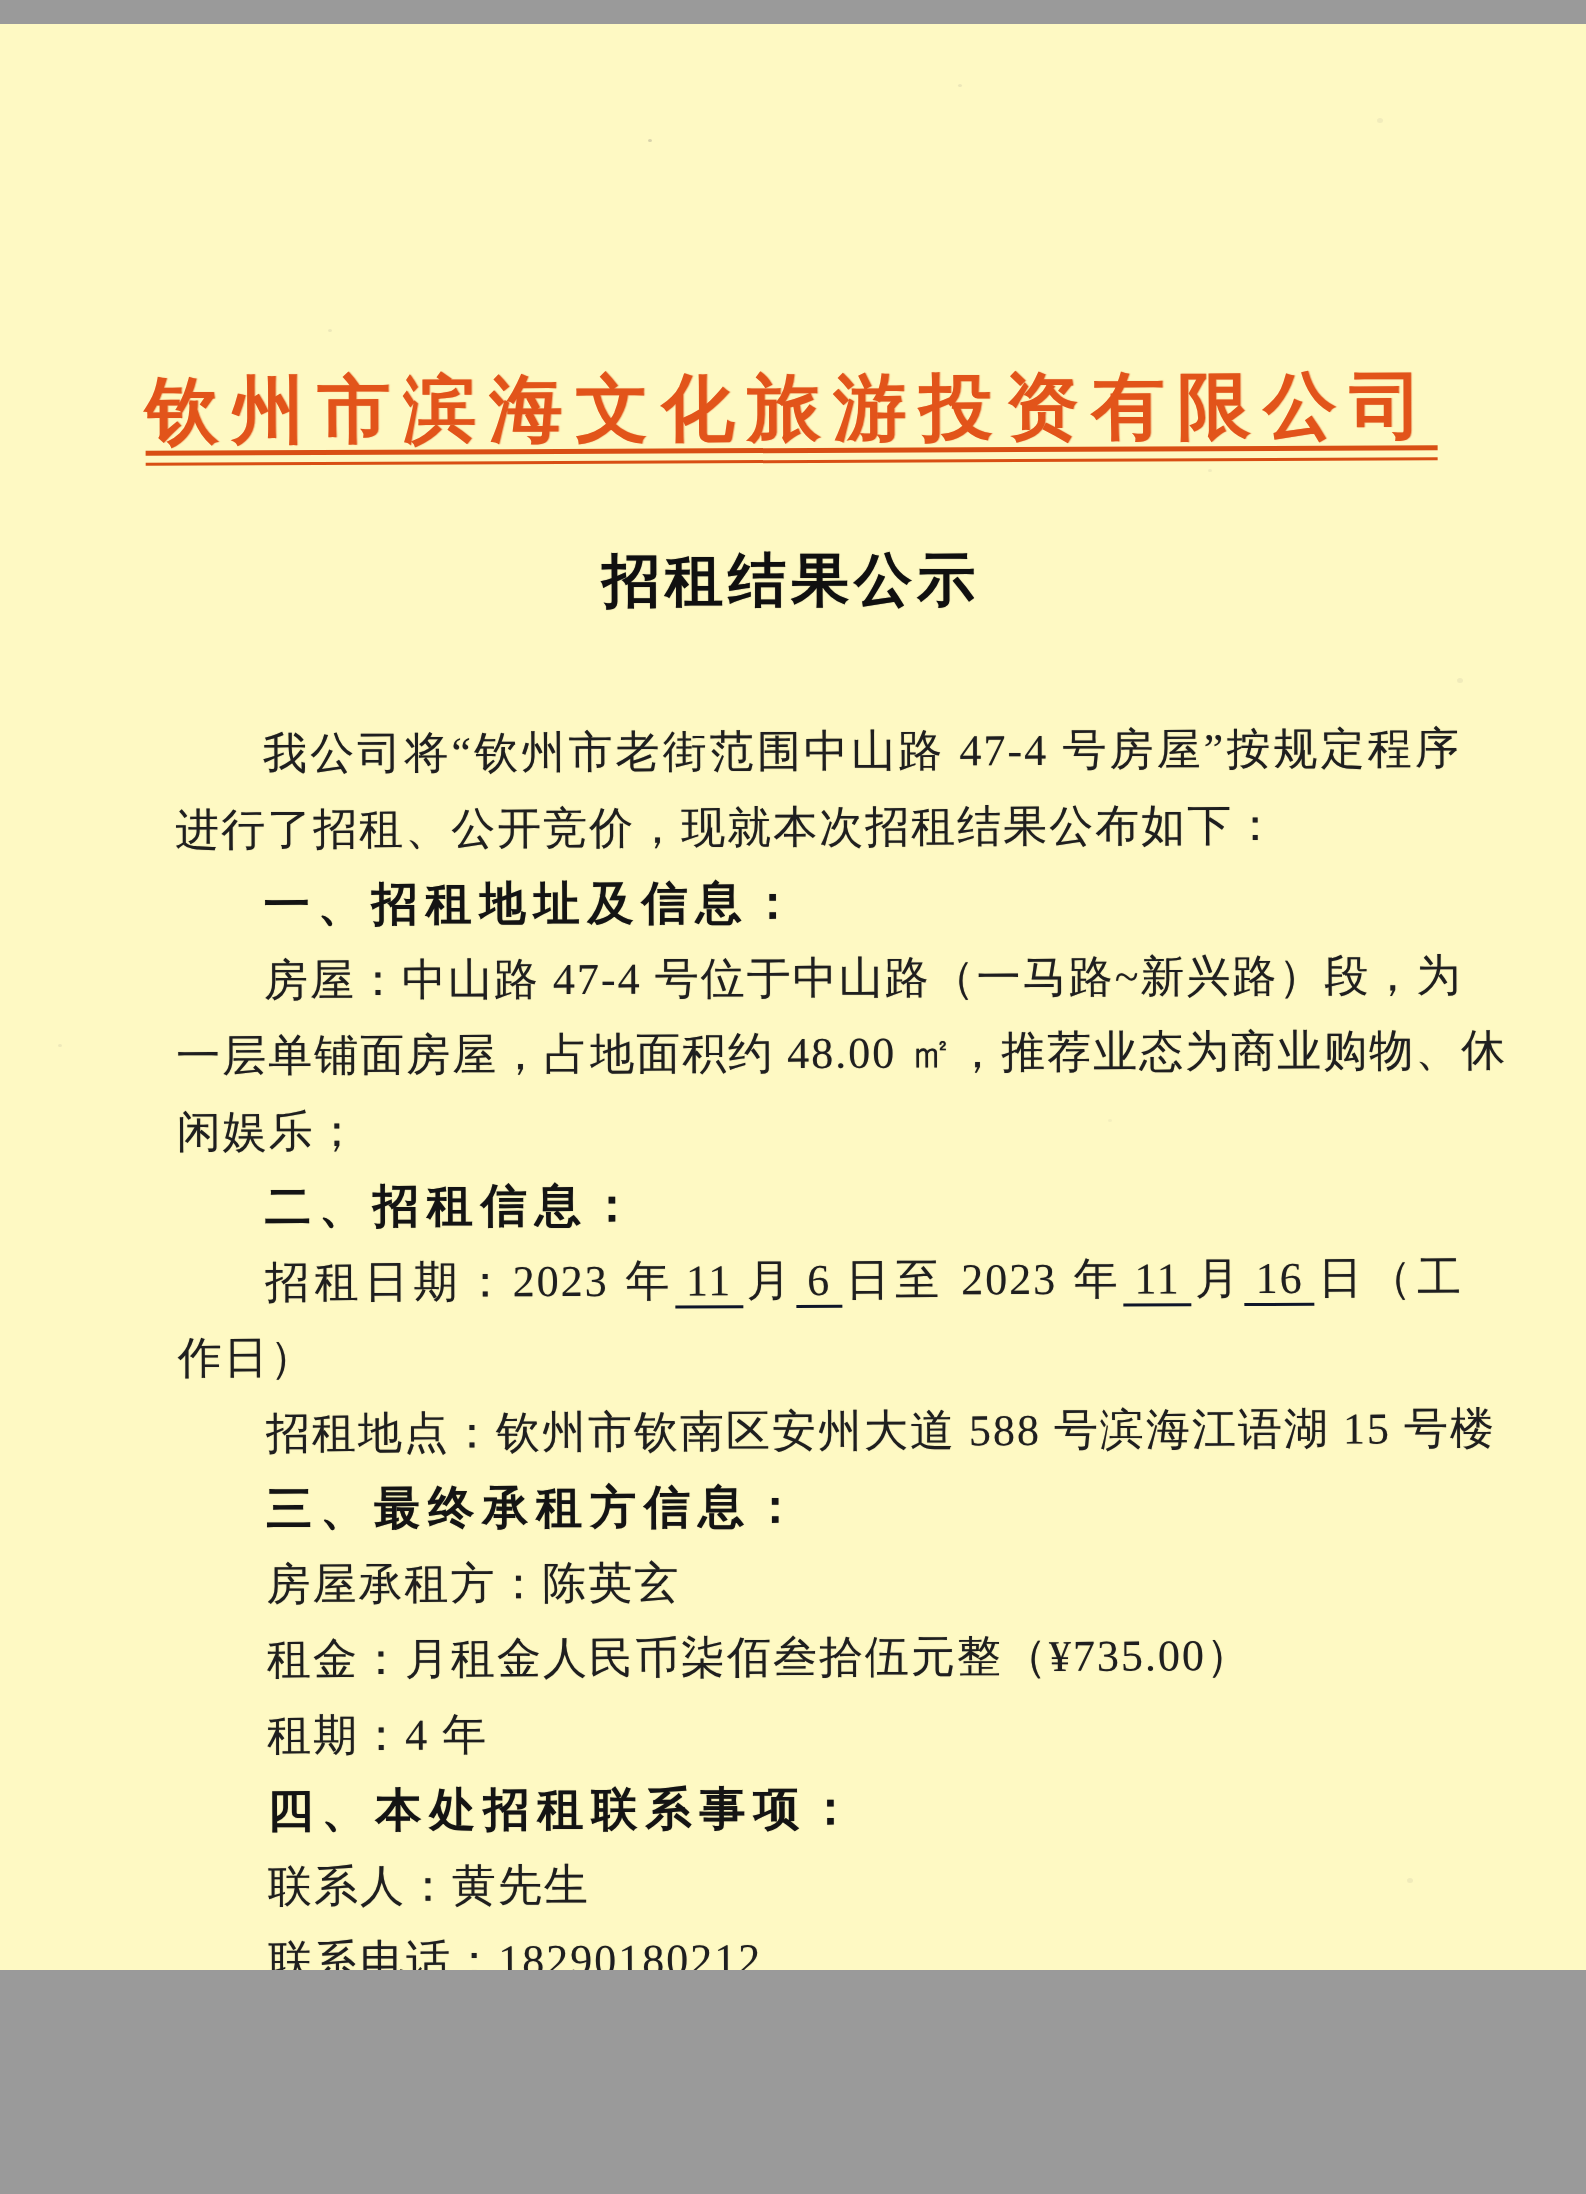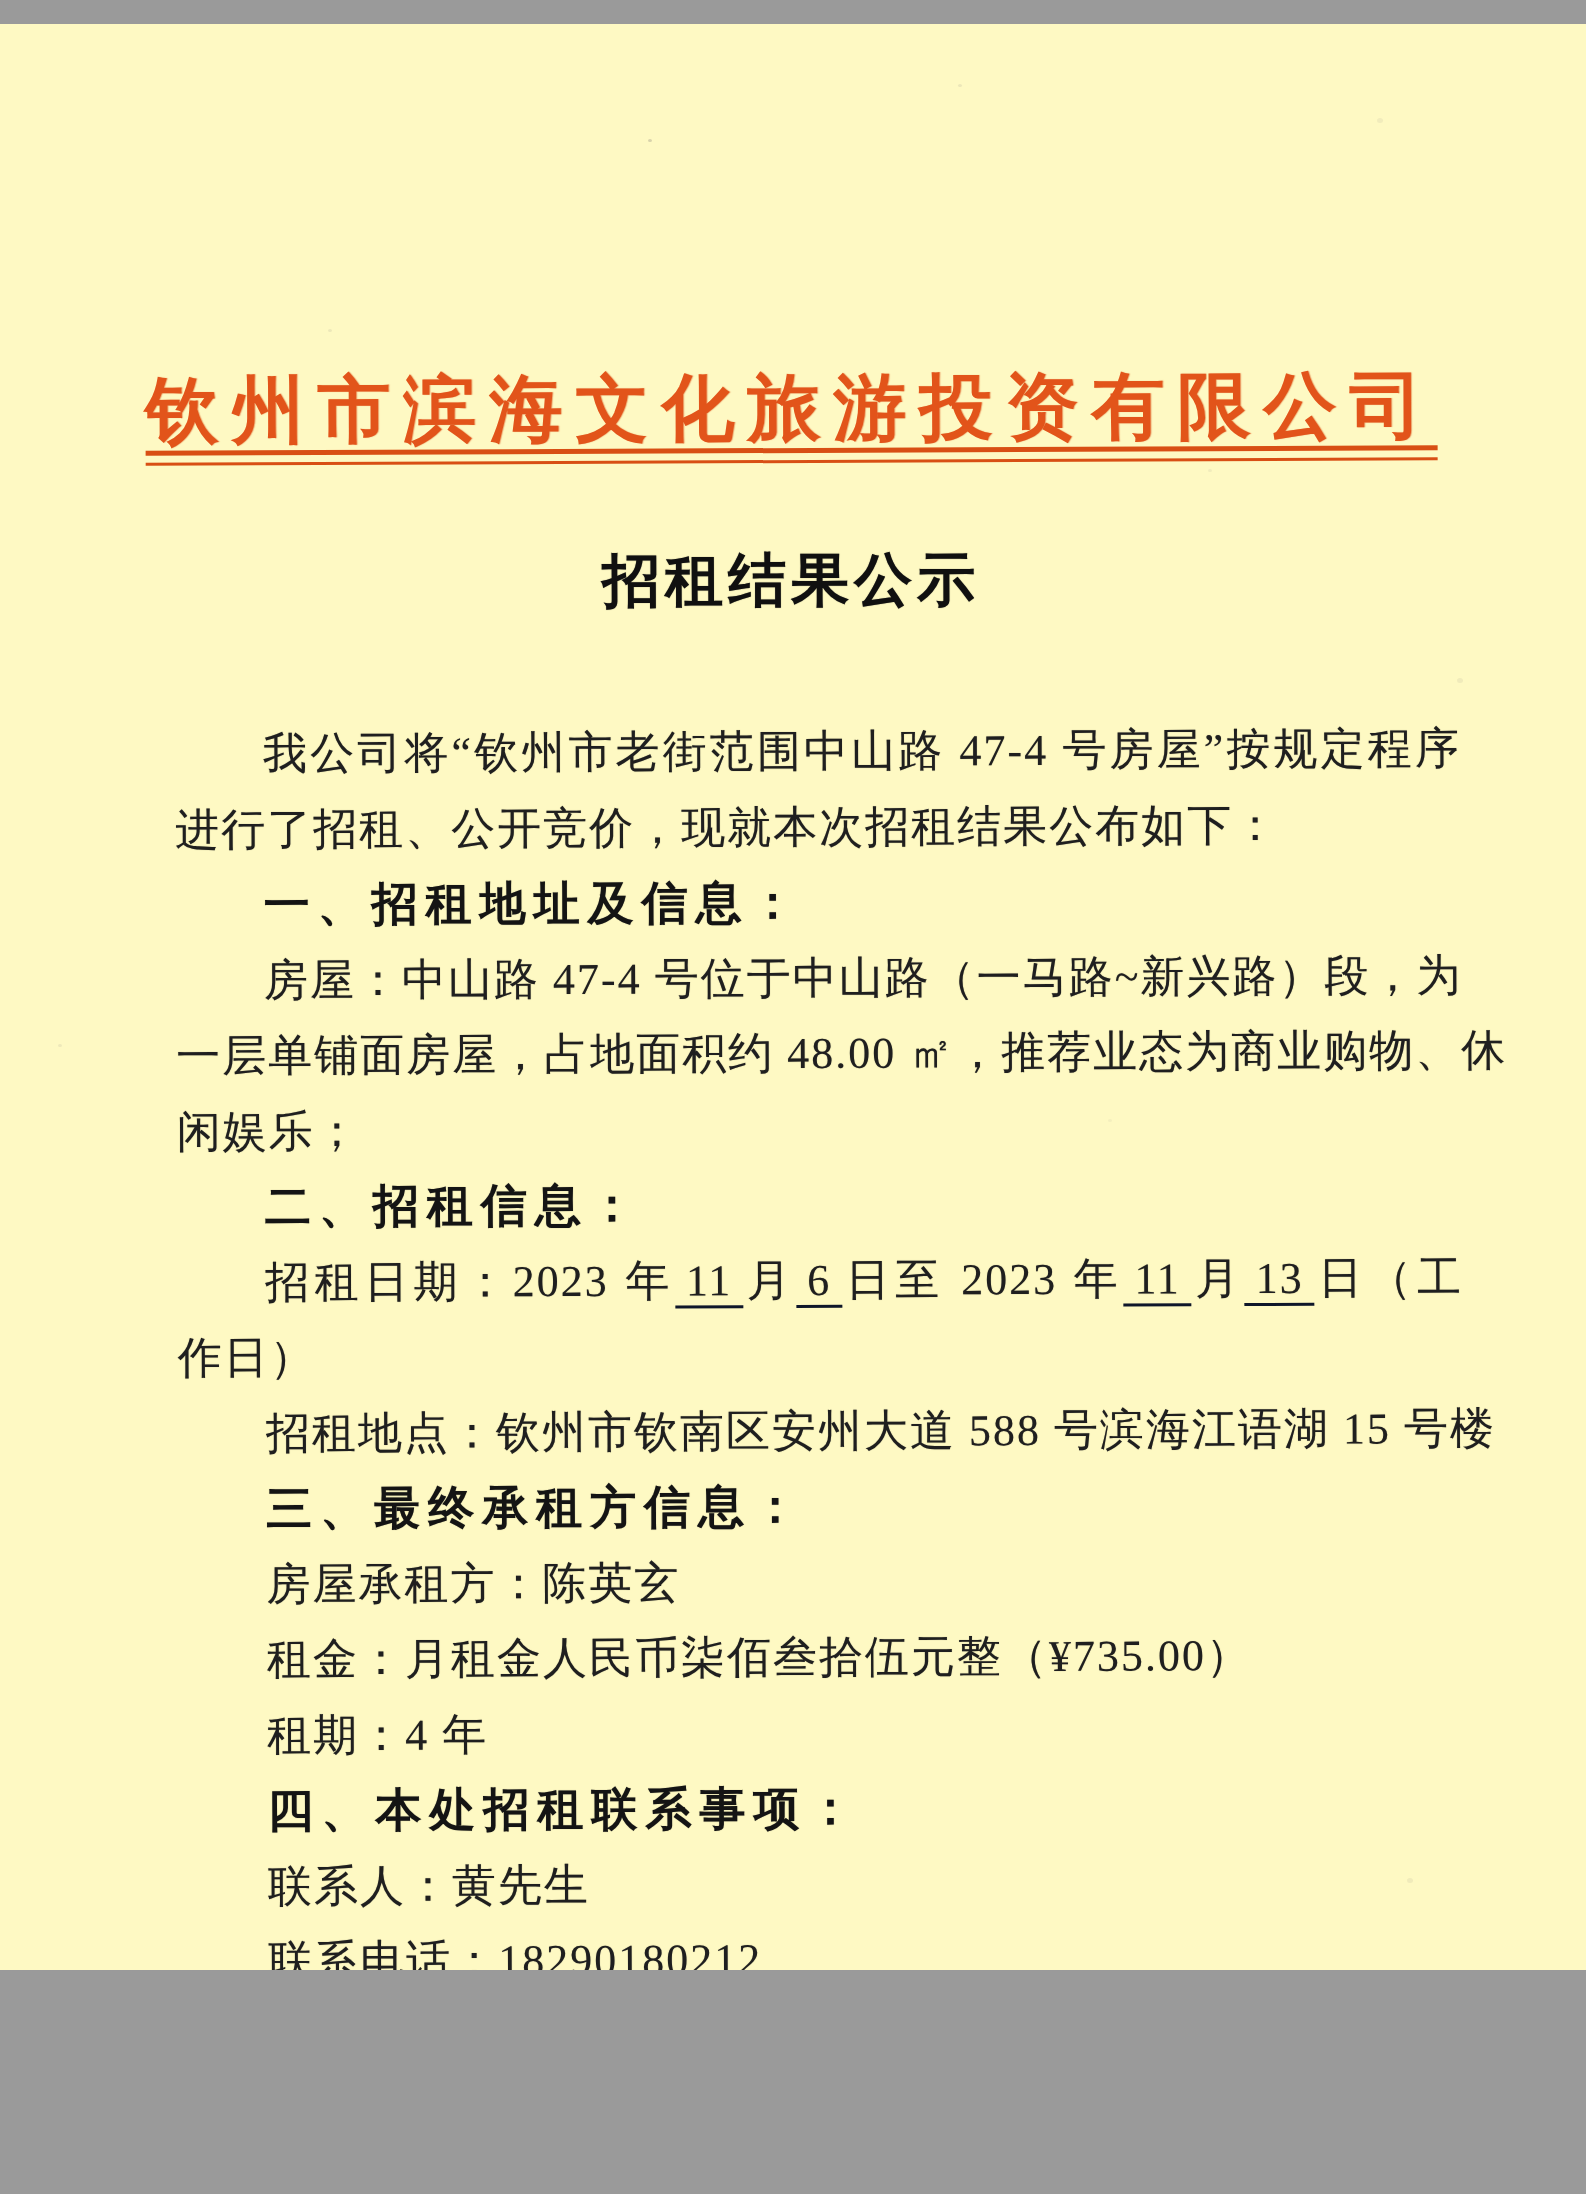--- a/index.html
+++ b/index.html
@@ -97,21 +97,21 @@
     <div class="doc-title">招租结果公示</div>
 
     <div class="body-lines" id="body-lines">
         <div class="line body indent fill">我公司将“钦州市老街范围中山路 47-4 号房屋”按规定程序</div>
         <div class="line body">进行了招租、公开竞价，现就本次招租结果公布如下：</div>
         <div class="line heading indent">一、招租地址及信息：</div>
         <div class="line body indent fill">房屋：中山路 47-4 号位于中山路（一马路~新兴路）段，为</div>
         <div class="line body fill">一层单铺面房屋，占地面积约 48.00 ㎡，推荐业态为商业购物、休</div>
         <div class="line body">闲娱乐；</div>
         <div class="line heading indent">二、招租信息：</div>
-        <div class="line body indent fill"><span>招租日期：2023 年</span><span class="u">11</span><span>月</span><span class="u">6</span><span>日至 2023 年</span><span class="u">11</span><span>月</span><span class="u">13</span><span>日（工</span></div>
+        <div class="line body indent fill"><span>招租日期：2023 年</span><span class="u">11</span><span>月</span><span class="u">6</span><span>日至 2023 年</span><span class="u">11</span><span>月</span><span class="u">16</span><span>日（工</span></div>
         <div class="line body">作日）</div>
         <div class="line body indent fill">招租地点：钦州市钦南区安州大道 588 号滨海江语湖 15 号楼</div>
         <div class="line heading indent">三、最终承租方信息：</div>
         <div class="line body indent">房屋承租方：陈英玄</div>
         <div class="line body indent">租金：月租金人民币柒佰叁拾伍元整（¥735.00）</div>
         <div class="line body indent">租期：4 年</div>
         <div class="line heading indent">四、本处招租联系事项：</div>
         <div class="line body indent">联系人：黄先生</div>
         <div class="line body indent">联系电话：18290180212</div>
       </div>

